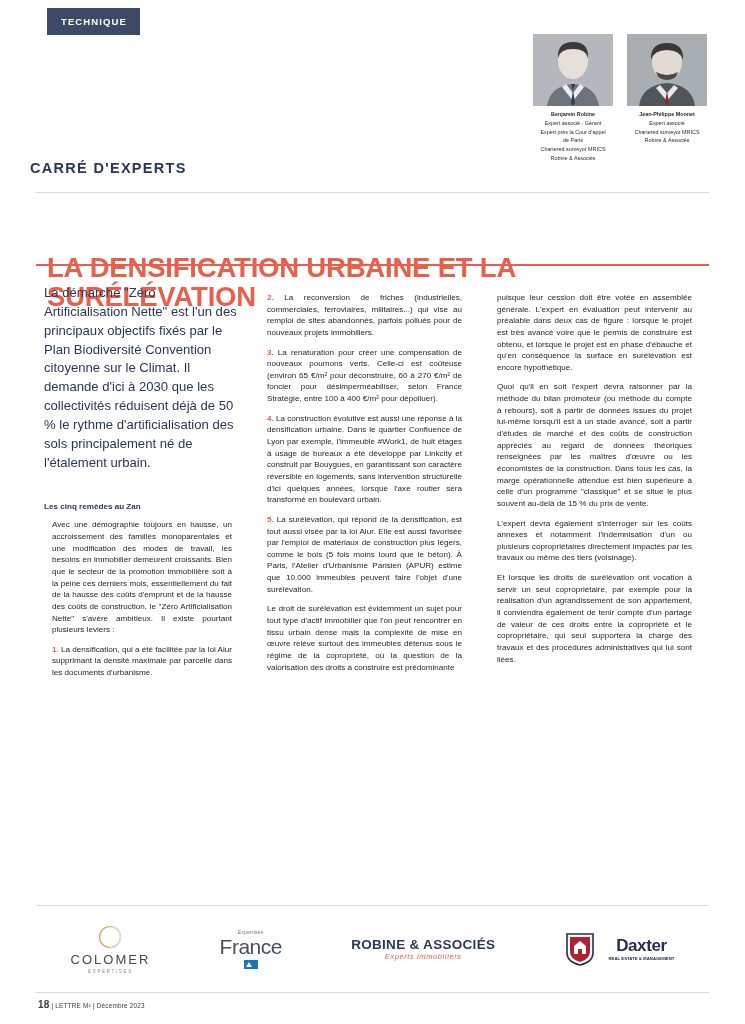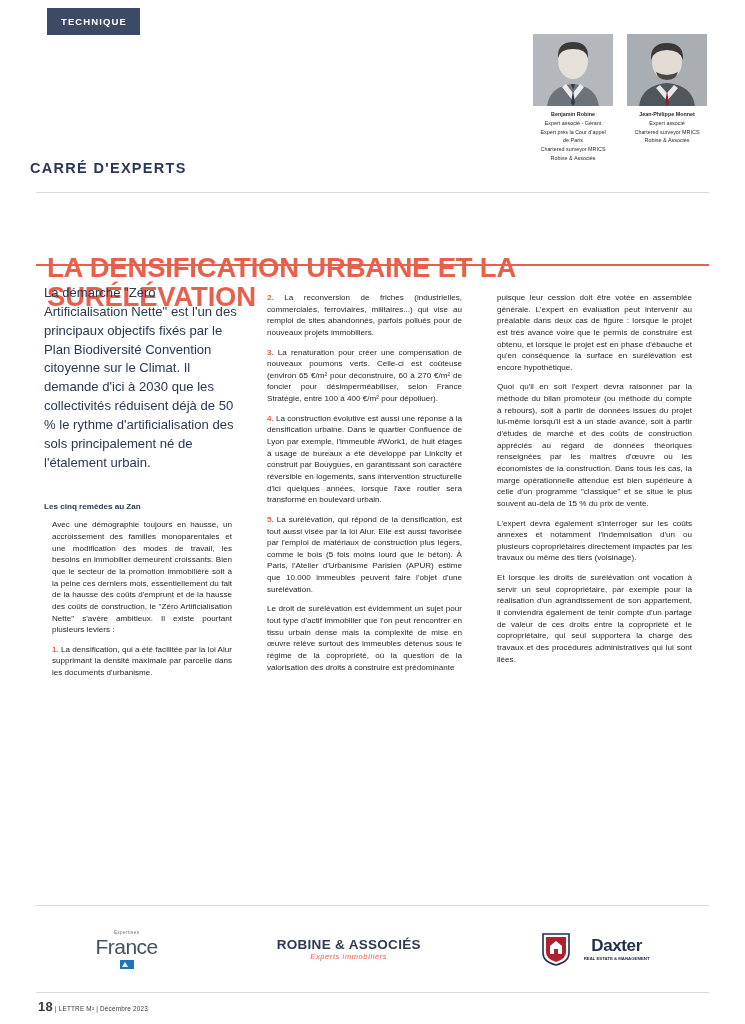--- a/index.html
+++ b/index.html
@@ -164,21 +164,21 @@
     background: #d9d9dd;
   }
   .folio {
     position: absolute;
     left: 38px;
     top: 999px;
     font-size: 6.4px;
     color: #3b3b3b;
     letter-spacing: 0.2px;
   }
-  .folio b { font-size: 13px; }
+  .folio b { font-size: 10px; }
 </style>
 </head>
 <body>
 
 <div class="page">
 
   <div class="tag">TECHNIQUE</div>
 
   <div class="authors">
 
@@ -256,20 +256,28 @@
       <p class="body">L'expert devra également s'interroger sur les coûts annexes et notamment l'indemnisation d'un ou plusieurs copropriétaires directement impactés par les travaux ou même des tiers (voisinage).</p>
       <p class="body">Et lorsque les droits de surélévation ont vocation à servir un seul copropriétaire, par exemple pour la réalisation d'un agrandissement de son appartement, il conviendra également de tenir compte d'un partage de valeur de ces droits entre la copropriété et le copropriétaire, qui seul supportera la charge des travaux et des procédures administratives qui lui sont liées.</p>
     </div>
 
   </div>
 
   <div class="rule-bottom"></div>
 
   <div class="logos">
 
+    <div class="logo logo-colomer">
+      <svg width="26" height="26" viewBox="0 0 26 26" aria-hidden="true" style="display:block;margin:0 auto 2px;">
+        <circle cx="13" cy="13" r="10.5" fill="none" stroke="#caa64f" stroke-width="1.2"></circle>
+        <path d="M13 3 a10.5 10.5 0 0 1 0 21" fill="none" stroke="#e0e0e0" stroke-width="1.2"></path>
+      </svg>
+      <span>COLOMER</span>
+      <span class="sm">EXPERTISES</span>
+    </div>
 
     <div class="logo logo-galtier">
       <div class="tiny">Expertises</div>
       <div class="big">France</div>
       <svg width="14" height="9" viewBox="0 0 14 9" aria-hidden="true" style="display:block;margin:1px auto 0;">
         <rect x="0" y="0" width="14" height="9" fill="#1b75bb"></rect>
         <path d="M2 7 l3 -5 l3 5 z" fill="#ffffff"></path>
       </svg>
     </div>
 

